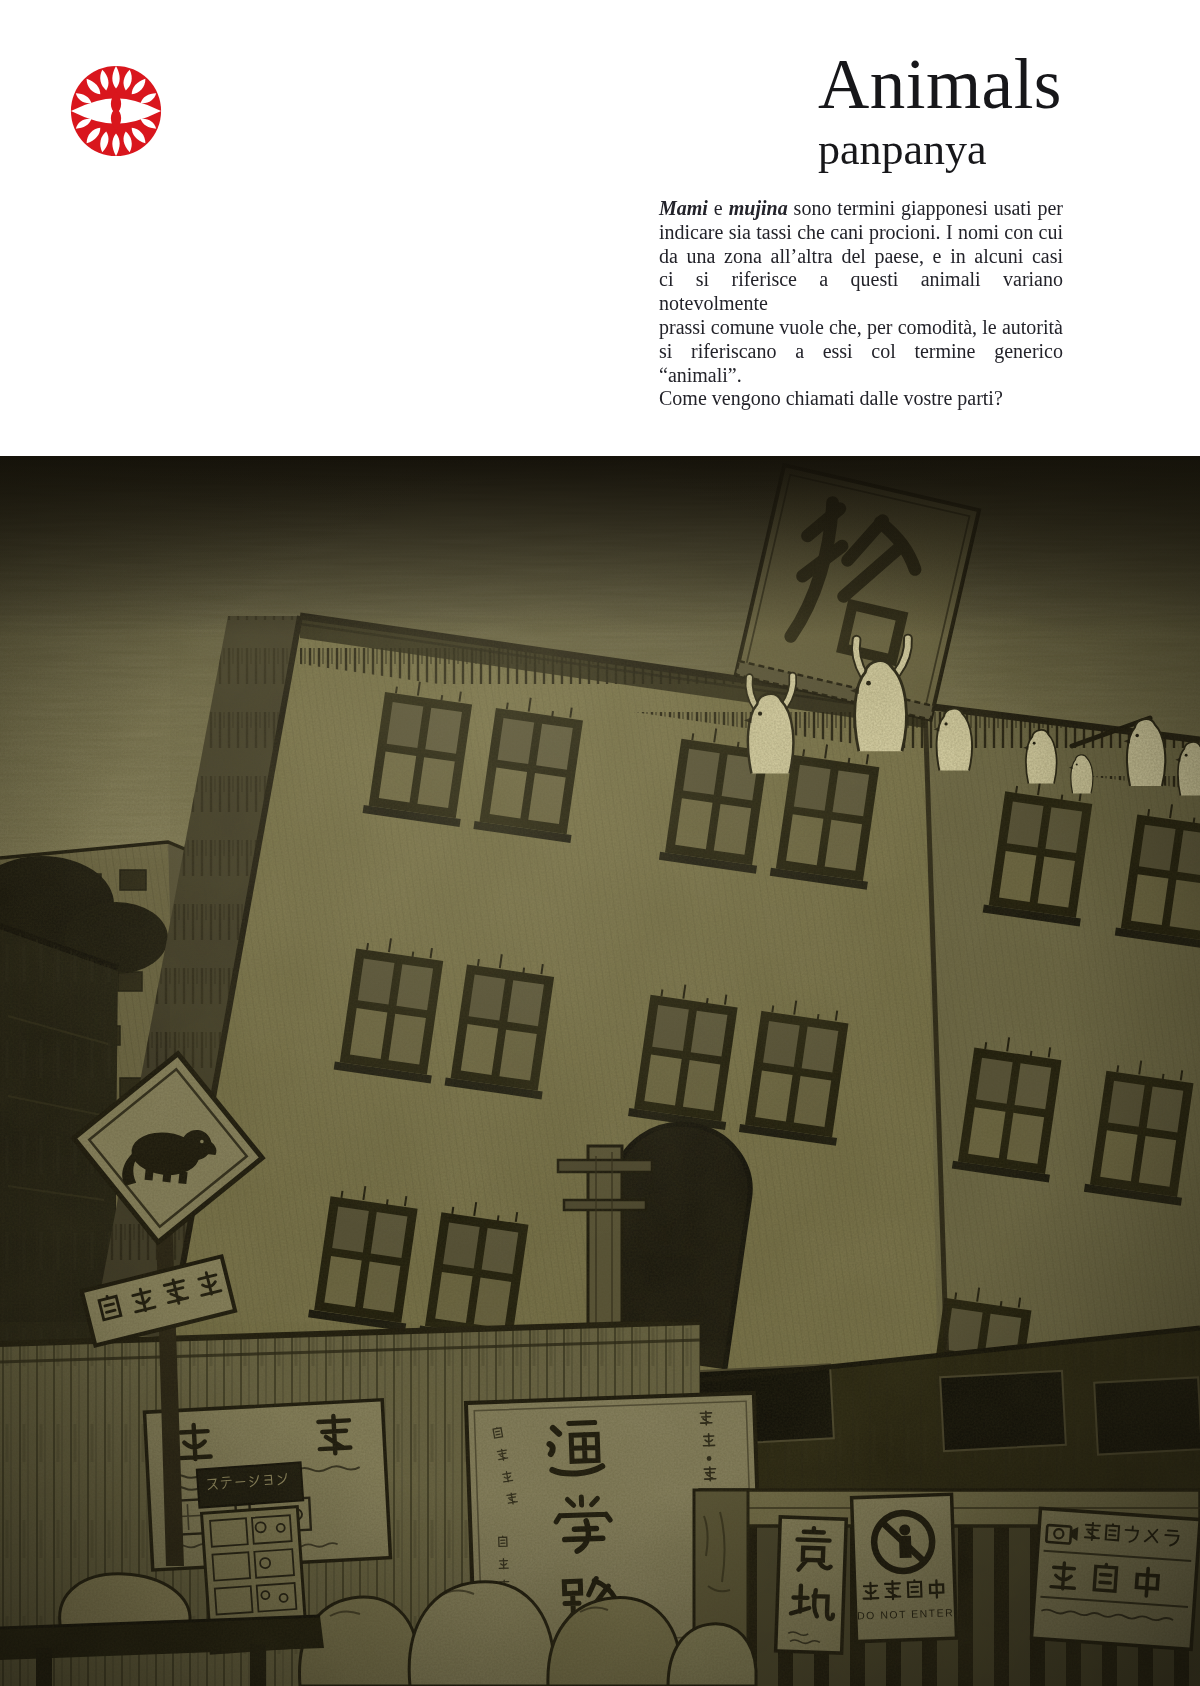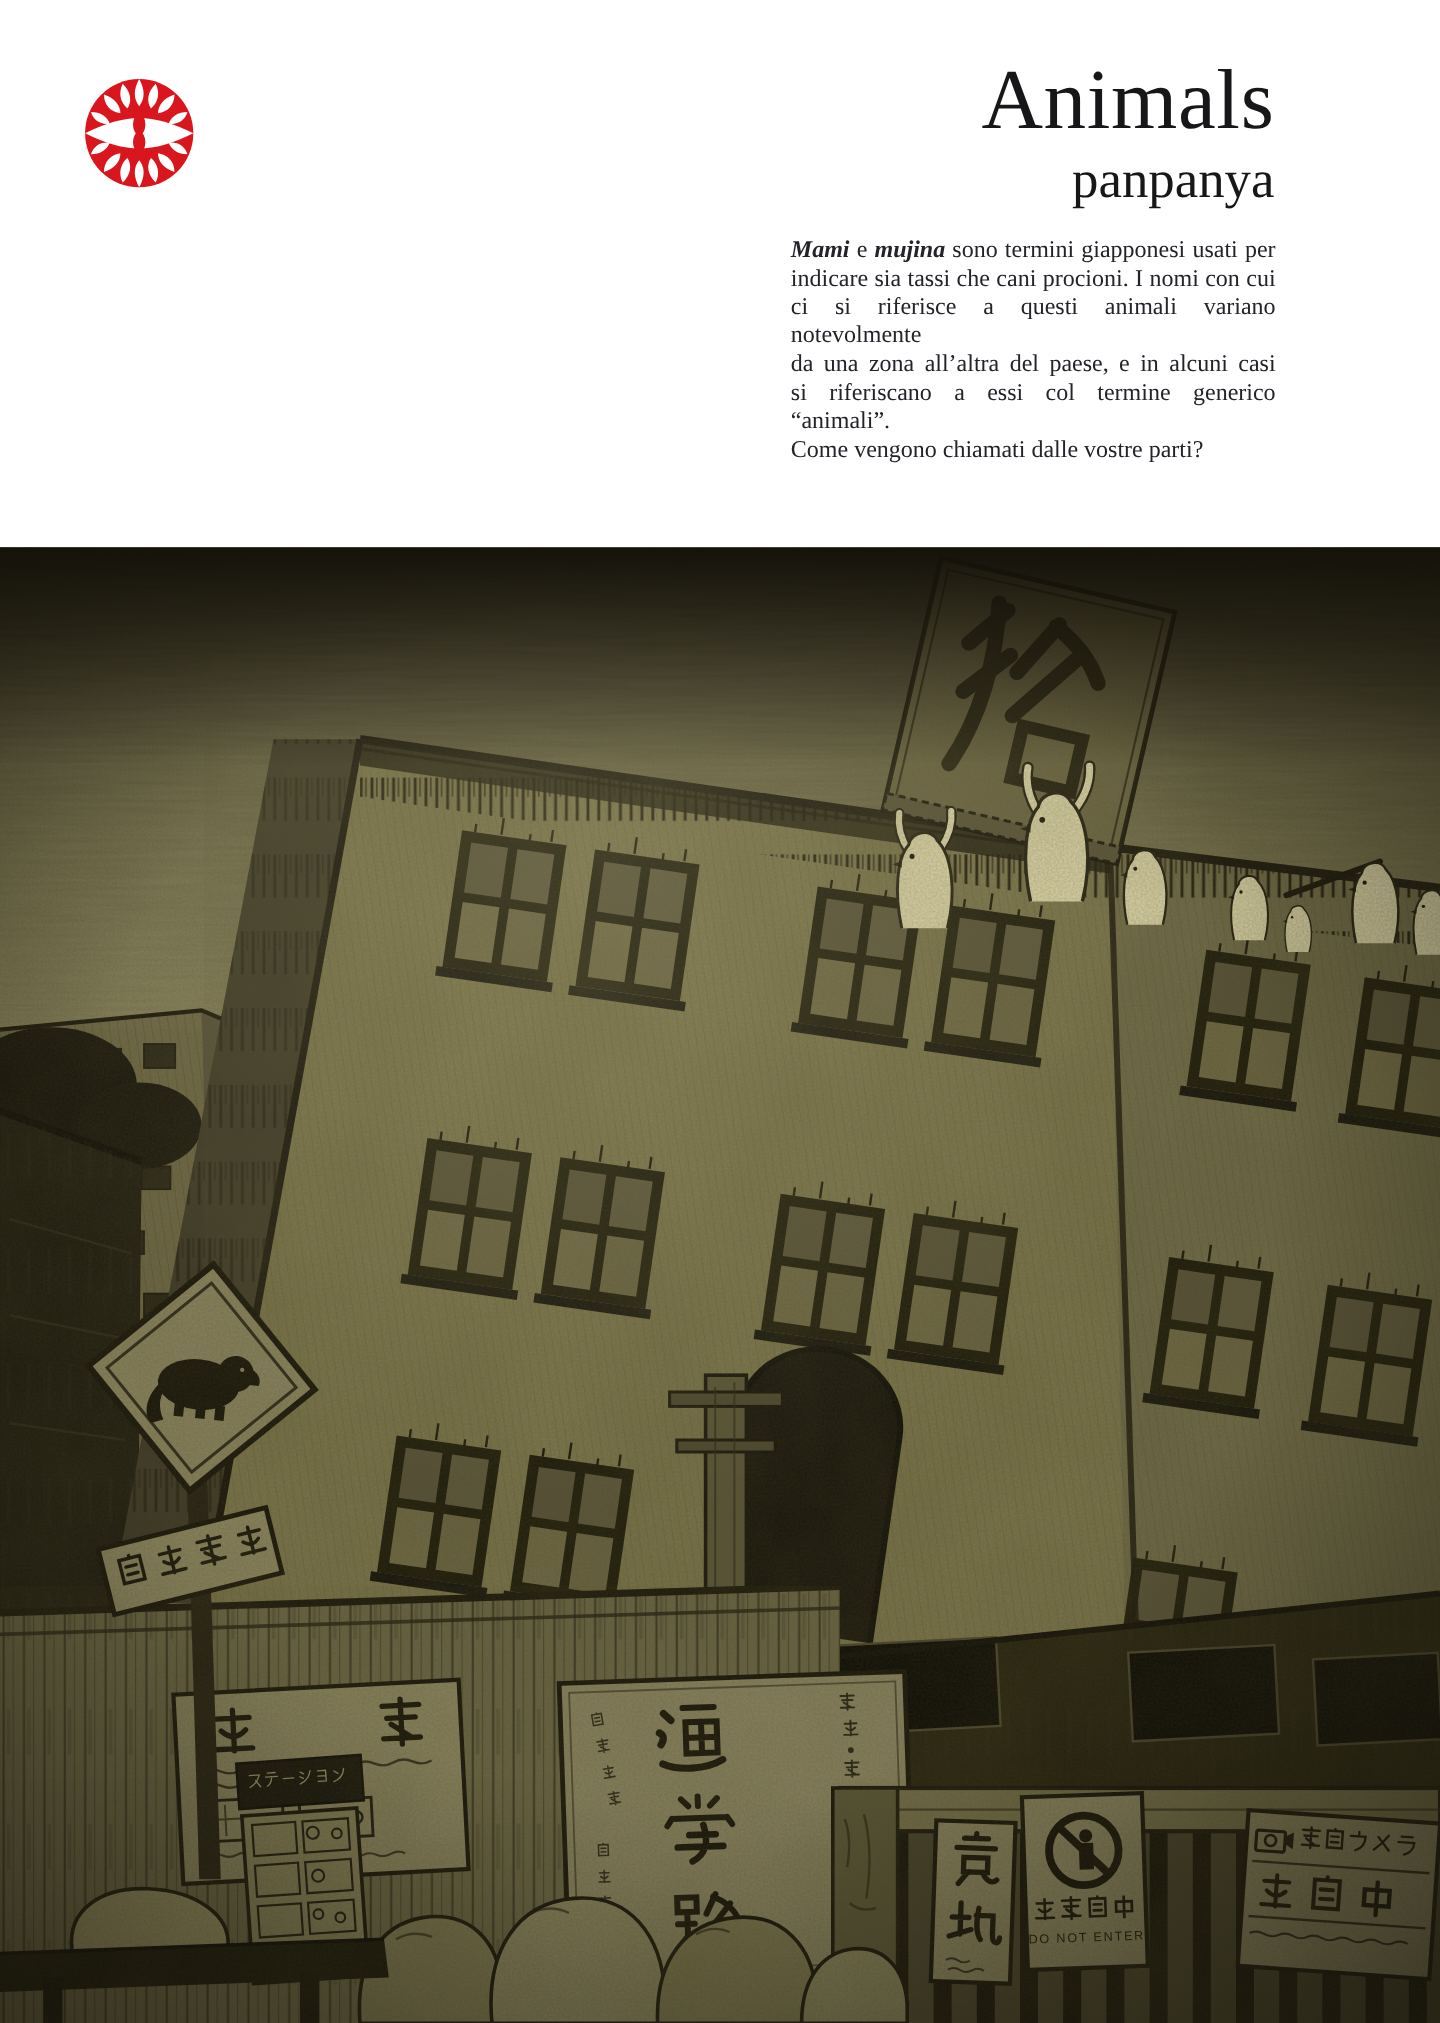--- a/index.html
+++ b/index.html
@@ -1,19 +1,19 @@
 <!DOCTYPE html>
 <html><head>
 <meta charset="utf-8">
 <style>
   html,body{margin:0;padding:0;background:#ffffff;}
   body{width:1200px;height:1686px;position:relative;overflow:hidden;
        font-family:"Liberation Serif", serif;color:#1a1a1a;}
   .logo{position:absolute;left:67px;top:62px;width:98px;height:98px;}
-  .title-block{position:absolute;right:138px;top:48px;text-align:right;}
+  .title-block{position:absolute;right:138px;top:48px;}
   .title{font-size:71px;line-height:1.04;letter-spacing:.5px;color:#17171a;}
   .author{font-size:44px;line-height:1.0;margin-top:6px;color:#17171a;}
   .intro{position:absolute;left:659px;top:197px;width:404px;
          font-size:20px;line-height:23.8px;color:#23232a;}
   .intro-line{text-align:justify;text-align-last:justify;white-space:normal;}
   .intro-line.last{text-align-last:left;}
   .intro i{font-style:italic;font-weight:bold;}
   .illustration{position:absolute;left:0;top:456px;width:1200px;height:1230px;}
   svg text{font-family:"Liberation Sans",sans-serif;}
 </style>
@@ -45,22 +45,23 @@
 </div>
 
 <div class="title-block">
   <div class="title">Animals</div>
   <div class="author">panpanya</div>
 </div>
 
 <div class="intro">
     <div class="intro-line"><i>Mami</i><span> e </span><i>mujina</i><span> sono termini giapponesi usati per</span></div>
     <div class="intro-line"><span>indicare sia tassi che cani procioni. I nomi con cui</span></div>
+    <div class="intro-line"><span>da una zona all’altra del paese, e in alcuni casi</span></div>
     <div class="intro-line"><span>ci si riferisce a questi animali variano notevolmente</span></div>
-    <div class="intro-line"><span>da una zona all’altra del paese, e in alcuni casi</span></div>
+    <div class="intro-line"><span>prassi comune vuole che, per comodità, le autorità</span></div>
     <div class="intro-line"><span>si riferiscano a essi col termine generico “animali”.</span></div>
     <div class="intro-line last"><span>Come vengono chiamati dalle vostre parti?</span></div>
   </div>
 
 <div class="illustration">
 <svg viewBox="0 0 1200 1230" width="1200" height="1230">
 <defs>
   <linearGradient id="gSky" x1="0" y1="0" x2="0" y2="1">
     <stop offset="0" stop-color="#35321f"></stop>
           <stop offset=".06" stop-color="#4a4630"></stop>

